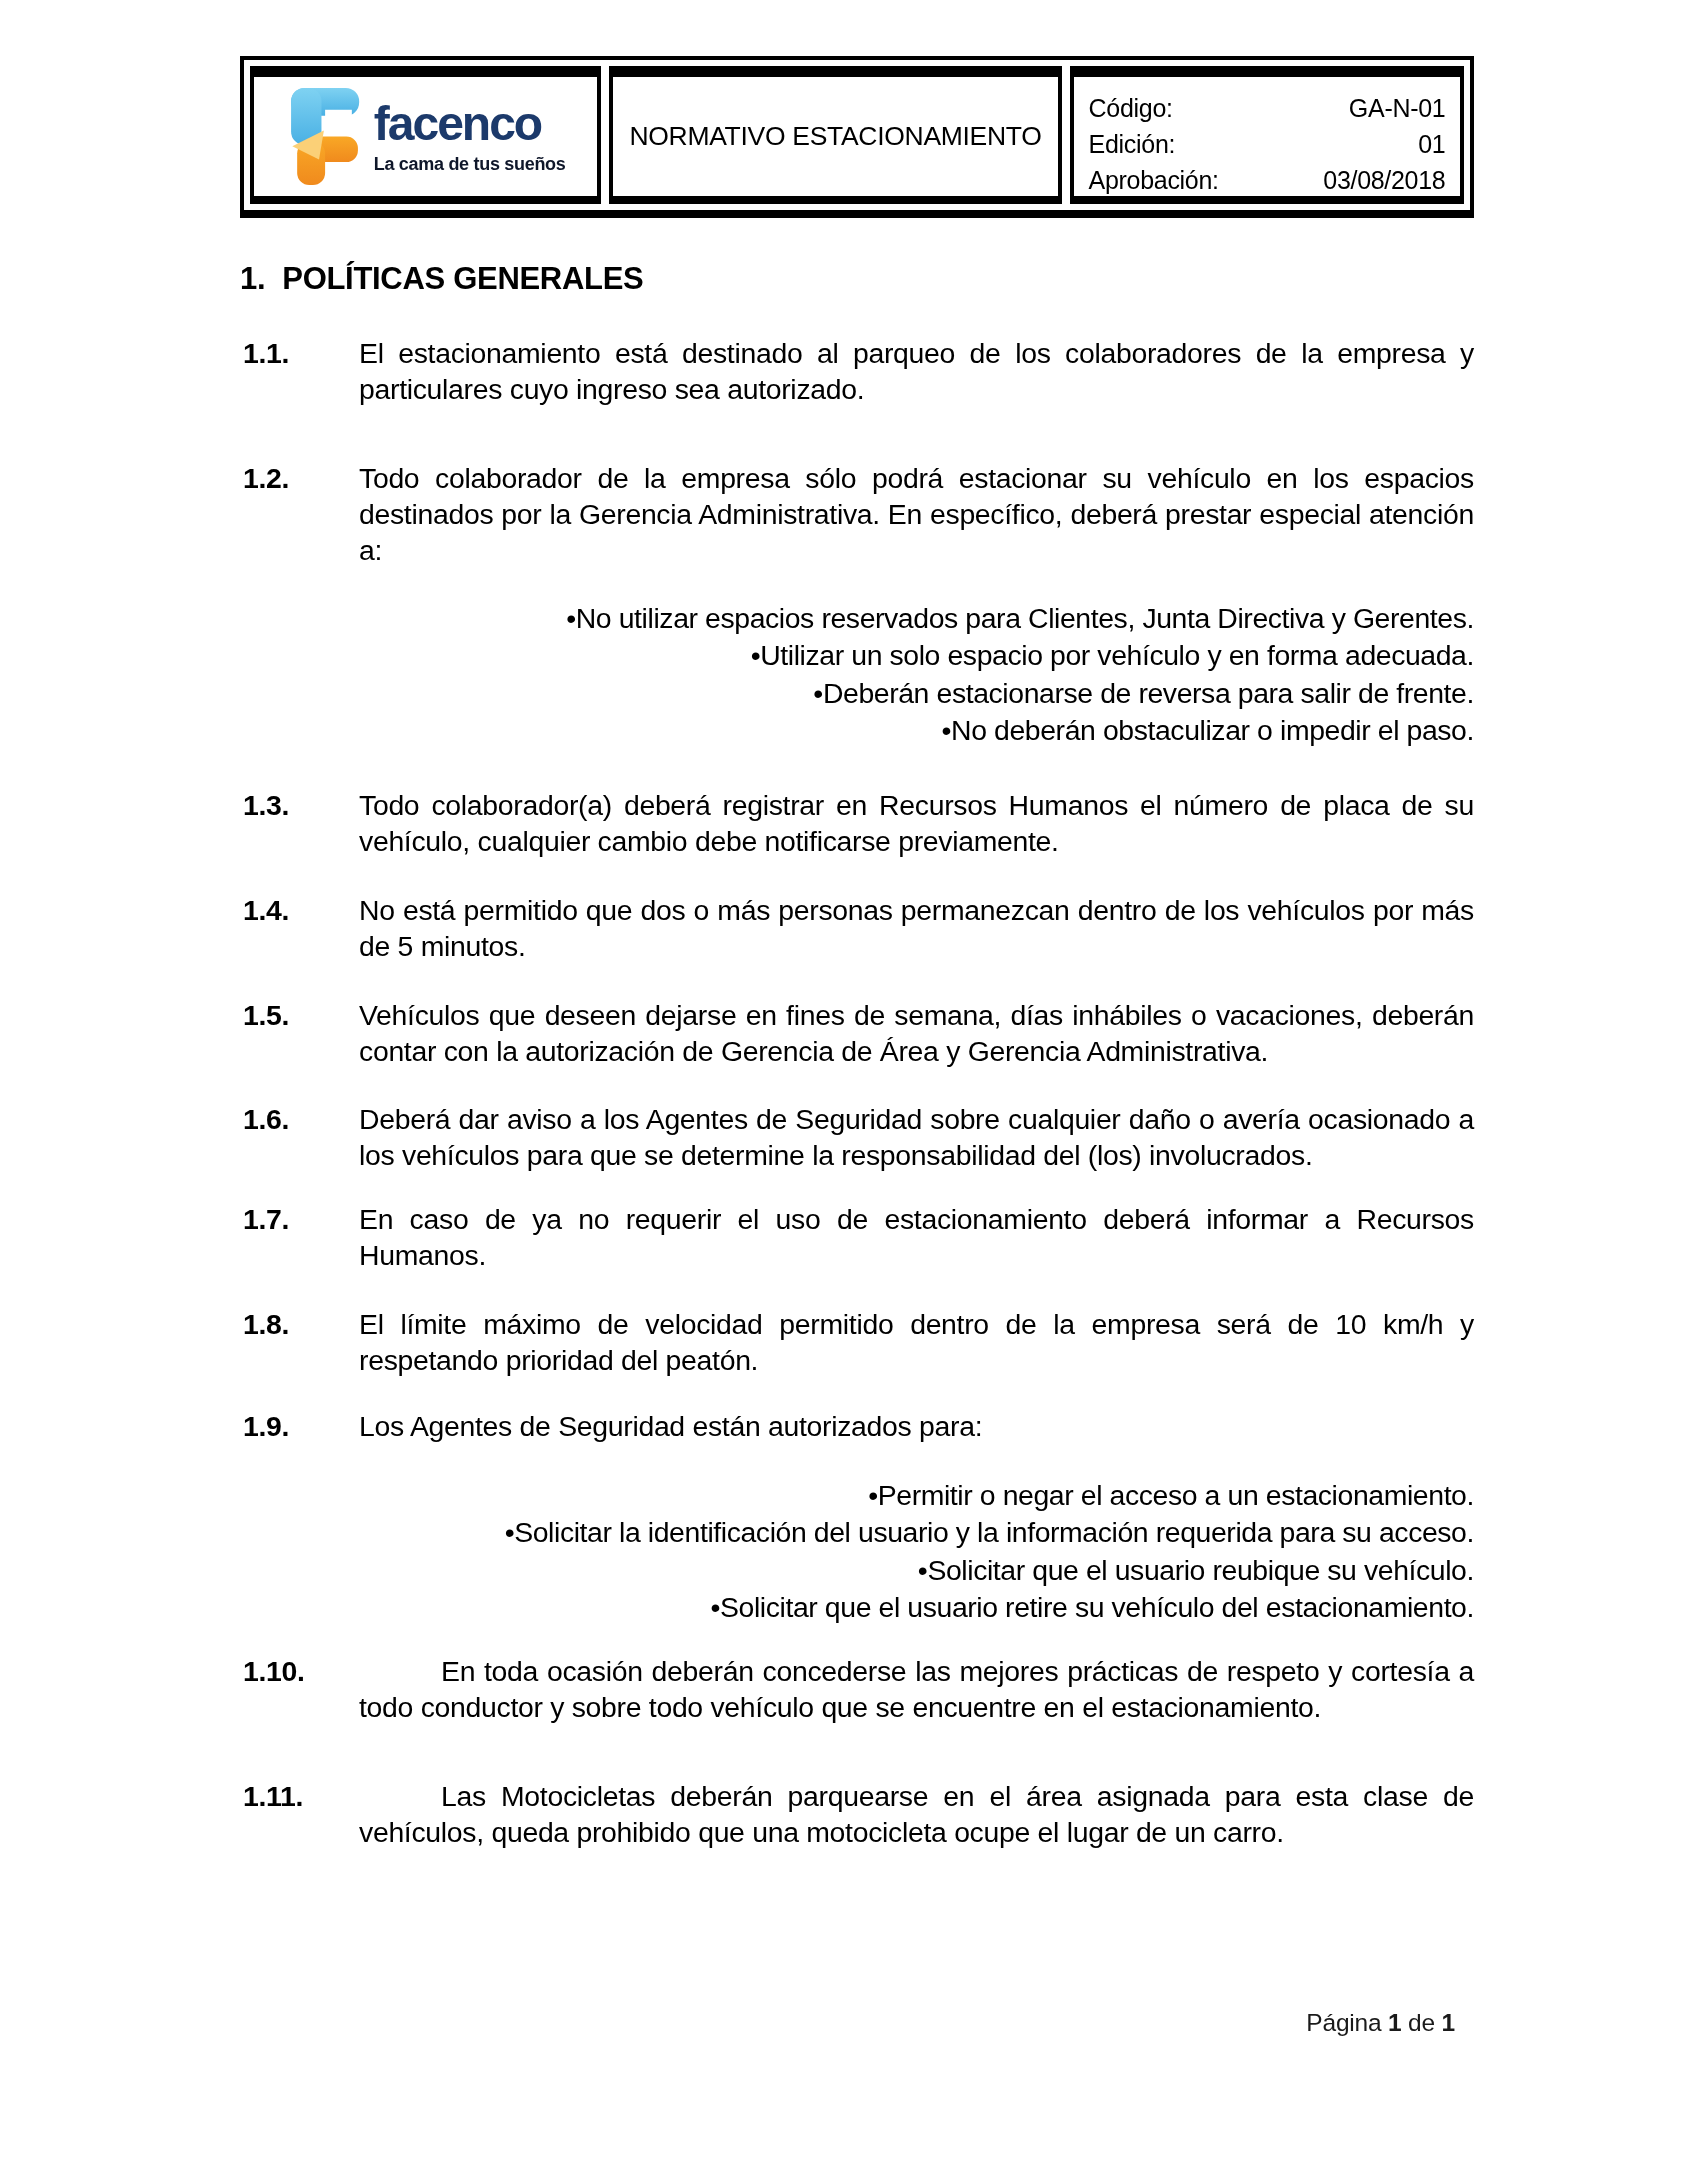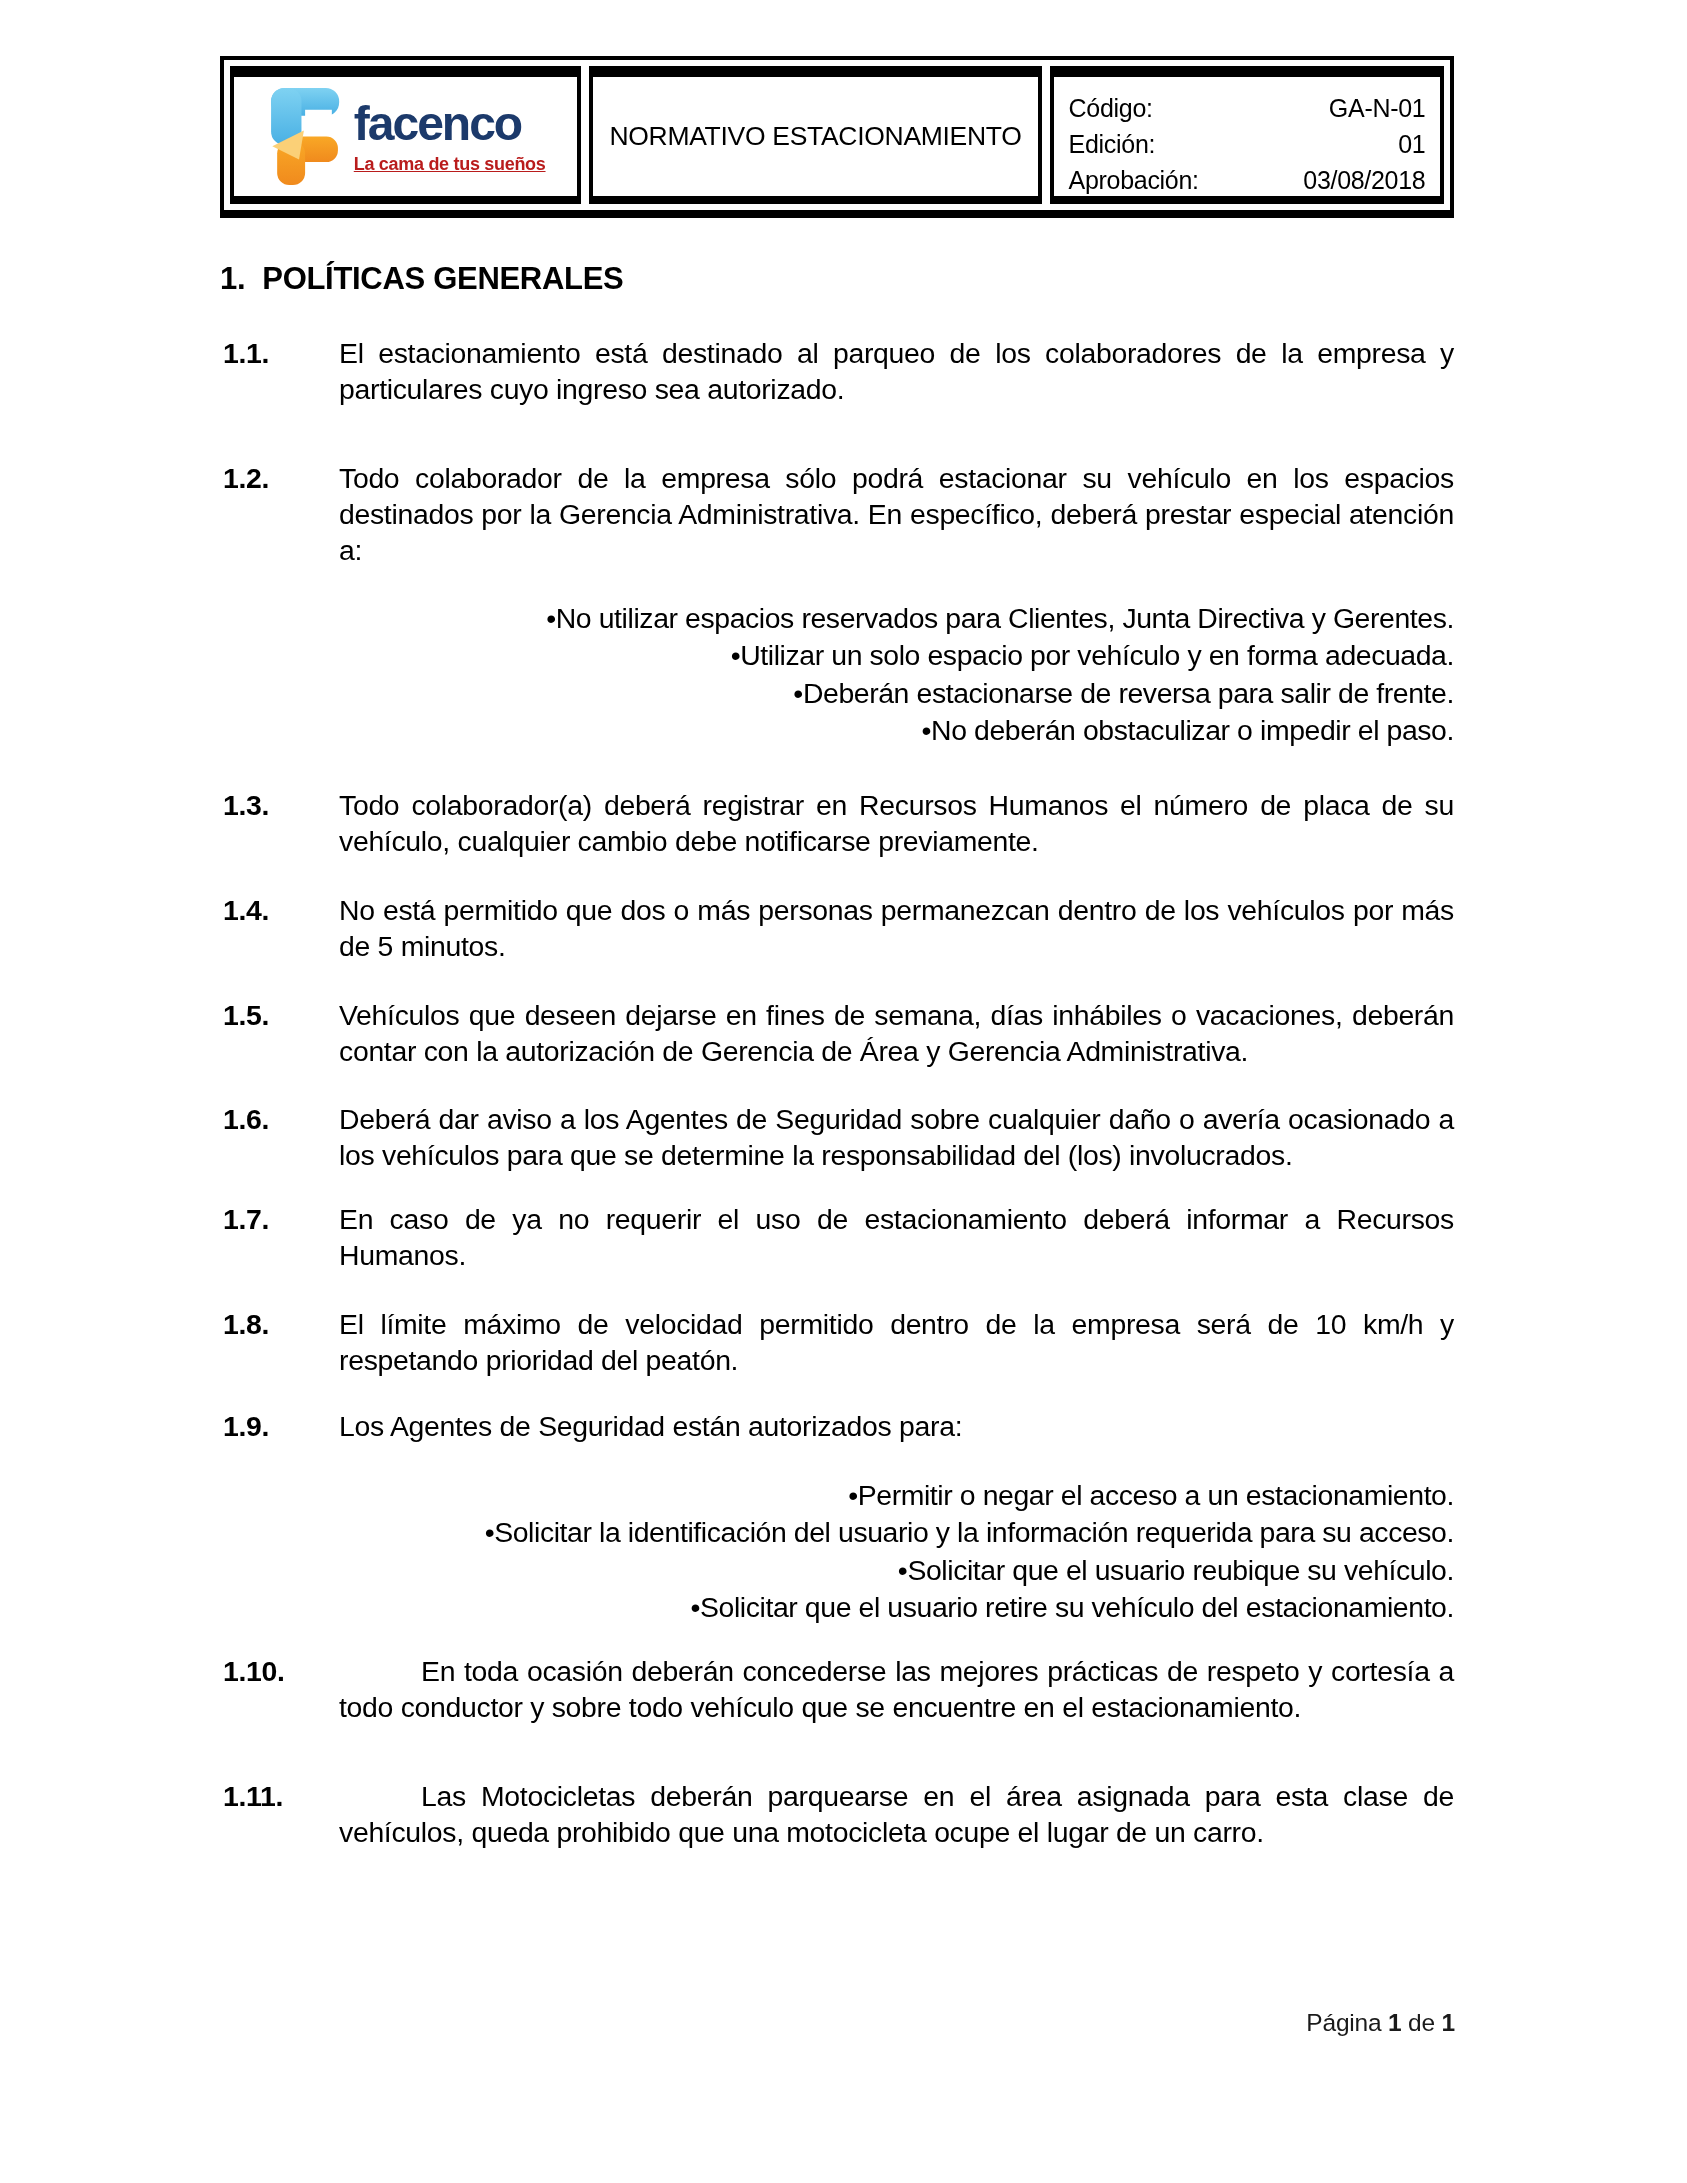--- a/index.html
+++ b/index.html
@@ -7,21 +7,21 @@
     position: relative;
     width: 1687px;
     height: 2183px;
     background: #ffffff;
     font-family: "Liberation Sans", "DejaVu Sans", sans-serif;
     color: #000;
     overflow: hidden;
   }
   .content {
     position: absolute;
-    left: 220px;
+    left: 240px;
     top: 0;
     width: 1234px;
   }
 
   
   .doc-table {
     margin-top: 56px;
     border: 4px solid #000;
     border-bottom-width: 8px;
     padding: 6px;
@@ -49,24 +49,23 @@
   .logo-text { display: flex; flex-direction: column; line-height: 1; }
   .brand {
     font-weight: bold;
     font-size: 48px;
     letter-spacing: -2px;
     color: #1c3a6b;
   }
   .tagline {
     font-weight: bold;
     font-size: 18px;
-    color: #b91c1c;
+    color: #0f172a;
     margin-top: 7px;
     letter-spacing: -0.3px;
-    text-decoration: underline;
   }
 
   .doc-title {
     font-size: 26.5px;
     letter-spacing: -0.3px;
     text-align: center;
   }
 
   .meta-row {
     display: flex;

